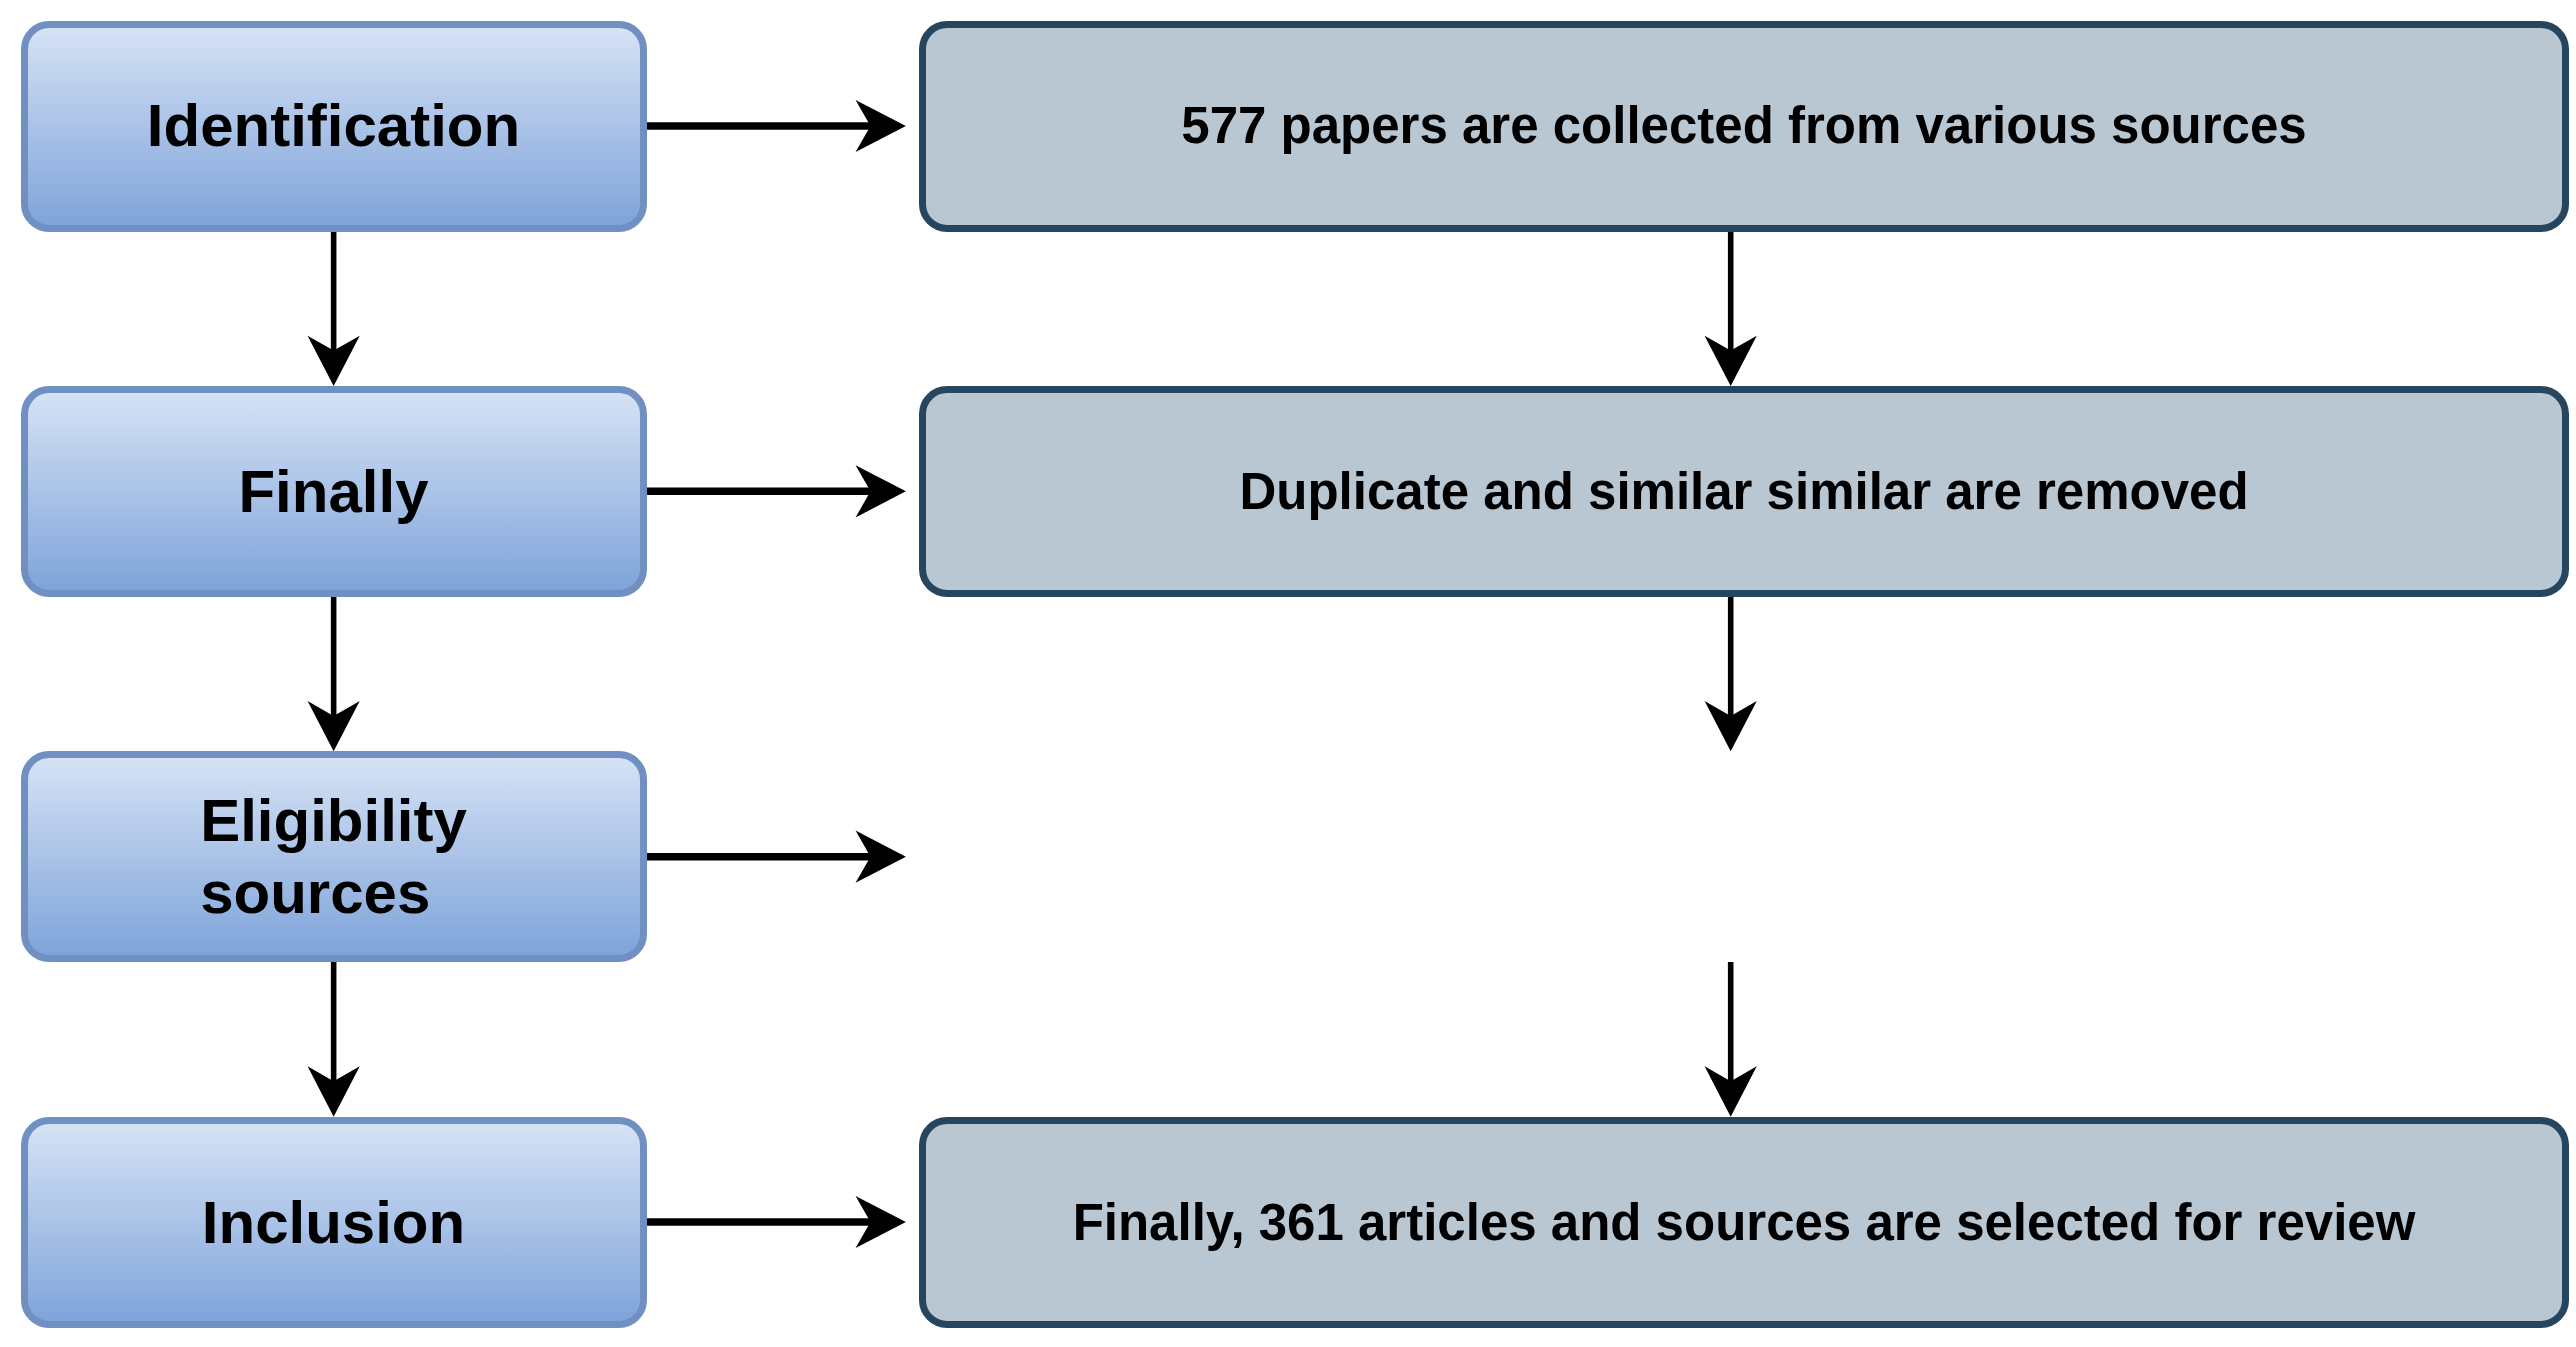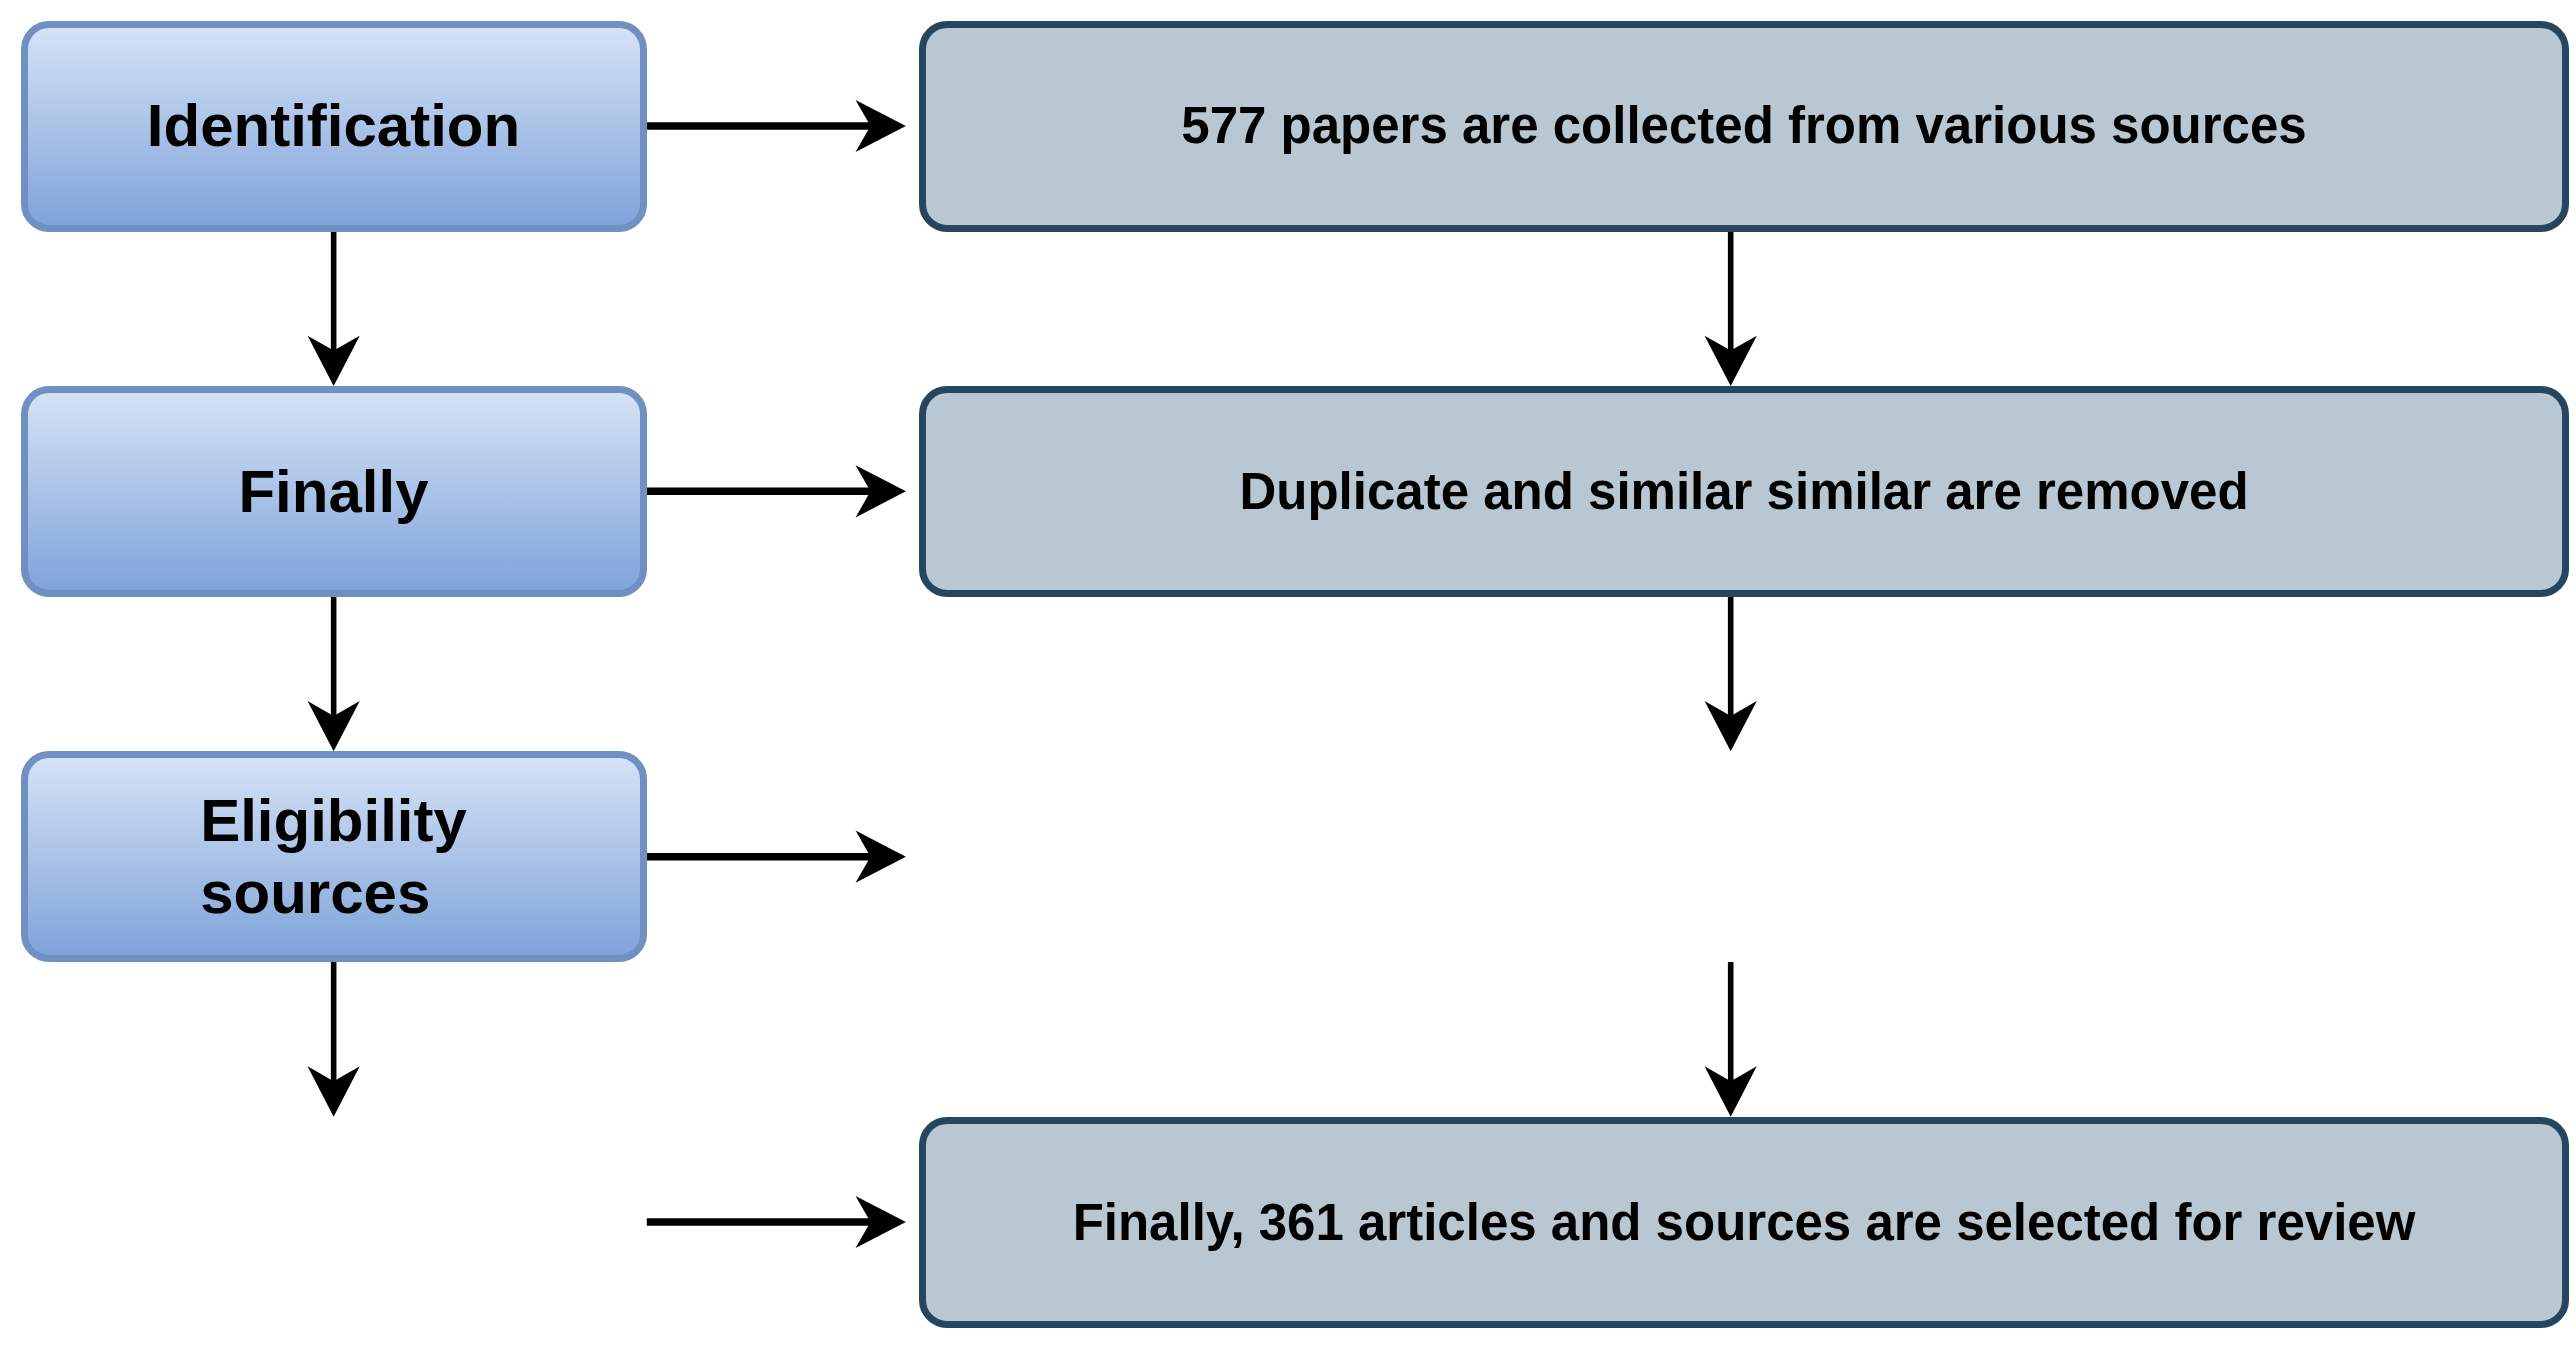--- a/index.html
+++ b/index.html
@@ -127,20 +127,23 @@
   <div class="box stage row0">
     <span class="stage-label">Identification</span>
   </div>
   <div class="box stage row1">
     <span class="stage-label">Finally</span>
   </div>
   <div class="box stage row2">
     <span class="stage-label">Eligibility
 sources</span>
   </div>
+  <div class="box stage row3">
+    <span class="stage-label">Inclusion</span>
+  </div>
 
   <div class="box detail row0">
     <span class="detail-label">577 papers are collected from various sources</span>
   </div>
   <div class="box detail row1">
     <span class="detail-label">Duplicate and similar similar are removed</span>
   </div>
   <div class="box detail row3">
     <span class="detail-label">Finally, 361 articles and sources are selected for review</span>
   </div>

